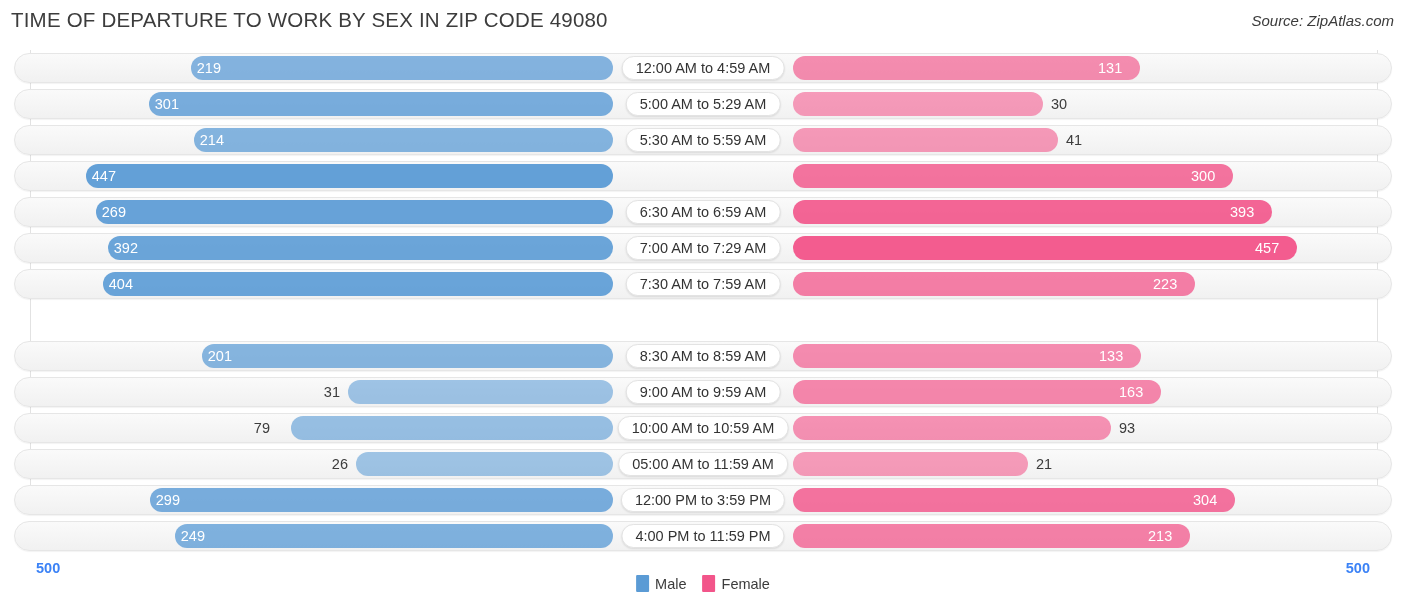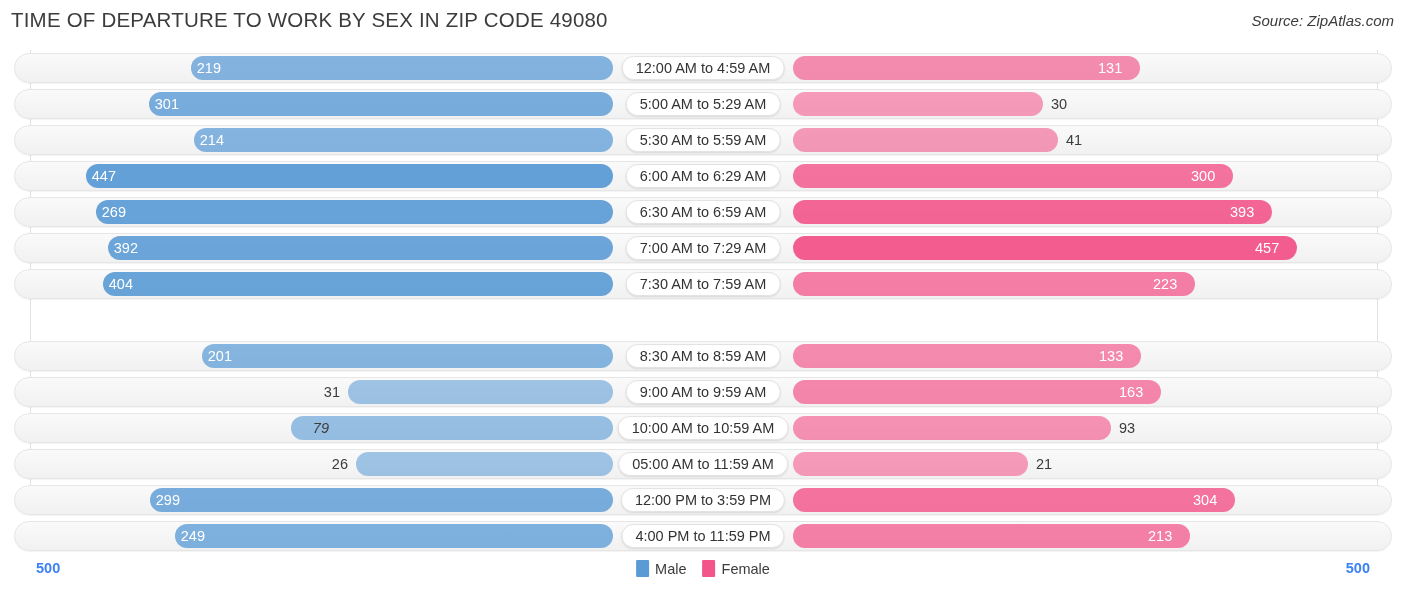--- a/index.html
+++ b/index.html
@@ -120,21 +120,21 @@
     top: 560px;
     font-size: 14.5px;
     color: #3b82f6;
     font-weight: bold;
   }
   .axis-left  { left: 36px; }
   .axis-right { right: 36px; }
 
   .legend {
     position: absolute;
-    top: 560px;
+    top: 575px;
     left: 50%;
     transform: translateX(-50%);
     display: flex;
     align-items: flex-end;
     gap: 16px;
     white-space: nowrap;
   }
   .legend-item { display: flex; align-items: center; gap: 6px; }
   .swatch { width: 13px; height: 17px; border-radius: 1px; display: inline-block; }
   .legend-text { font-size: 14.5px; color: #3c3c3c; }
@@ -173,21 +173,20 @@
         <div class="val val-in" style="right: 1168px;">214</div>
         <div class="val val-out" style="left: 1052px;">41</div>
         <div class="cat">5:30 AM to 5:59 AM</div>
       </div>
       <div class="row" style="top: 111px;">
         <div class="track"></div>
         <div class="bar bar-male" style="right: 779px; width: 527px; opacity: 0.952;"></div>
         <div class="bar bar-female" style="left: 779px; width: 440px; opacity: 0.82;"></div>
         <div class="val val-in" style="right: 1276px;">447</div>
         <div class="val val-in" style="left: 1177px;">300</div>
-        <div class="cat">6:00 AM to 6:29 AM</div>
       </div>
       <div class="row" style="top: 147px;">
         <div class="track"></div>
         <div class="bar bar-male" style="right: 779px; width: 517px; opacity: 0.929;"></div>
         <div class="bar bar-female" style="left: 779px; width: 479px; opacity: 0.904;"></div>
         <div class="val val-in" style="right: 1266px;">269</div>
         <div class="val val-in" style="left: 1216px;">393</div>
         <div class="cat">6:30 AM to 6:59 AM</div>
       </div>
       <div class="row" style="top: 183px;">
@@ -219,21 +218,21 @@
         <div class="bar bar-male" style="right: 779px; width: 265px; opacity: 0.578;"></div>
         <div class="bar bar-female" style="left: 779px; width: 368px; opacity: 0.697;"></div>
         <div class="val val-out" style="right: 1052px;">31</div>
         <div class="val val-in" style="left: 1105px;">163</div>
         <div class="cat">9:00 AM to 9:59 AM</div>
       </div>
       <div class="row" style="top: 363px;">
         <div class="track"></div>
         <div class="bar bar-male" style="right: 779px; width: 322px; opacity: 0.621;"></div>
         <div class="bar bar-female" style="left: 779px; width: 318px; opacity: 0.634;"></div>
-        <div class="val val-out" style="right: 1063px; font-style: italic;">79</div>
+        <div class="val val-out" style="right: 1122px;">79</div>
         <div class="val val-out" style="left: 1105px;">93</div>
         <div class="cat">10:00 AM to 10:59 AM</div>
       </div>
       <div class="row" style="top: 399px;">
         <div class="track"></div>
         <div class="bar bar-male" style="right: 779px; width: 257px; opacity: 0.573;"></div>
         <div class="bar bar-female" style="left: 779px; width: 235px; opacity: 0.569;"></div>
         <div class="val val-out" style="right: 1044px;">26</div>
         <div class="val val-out" style="left: 1022px;">21</div>
         <div class="cat">05:00 AM to 11:59 AM</div>

